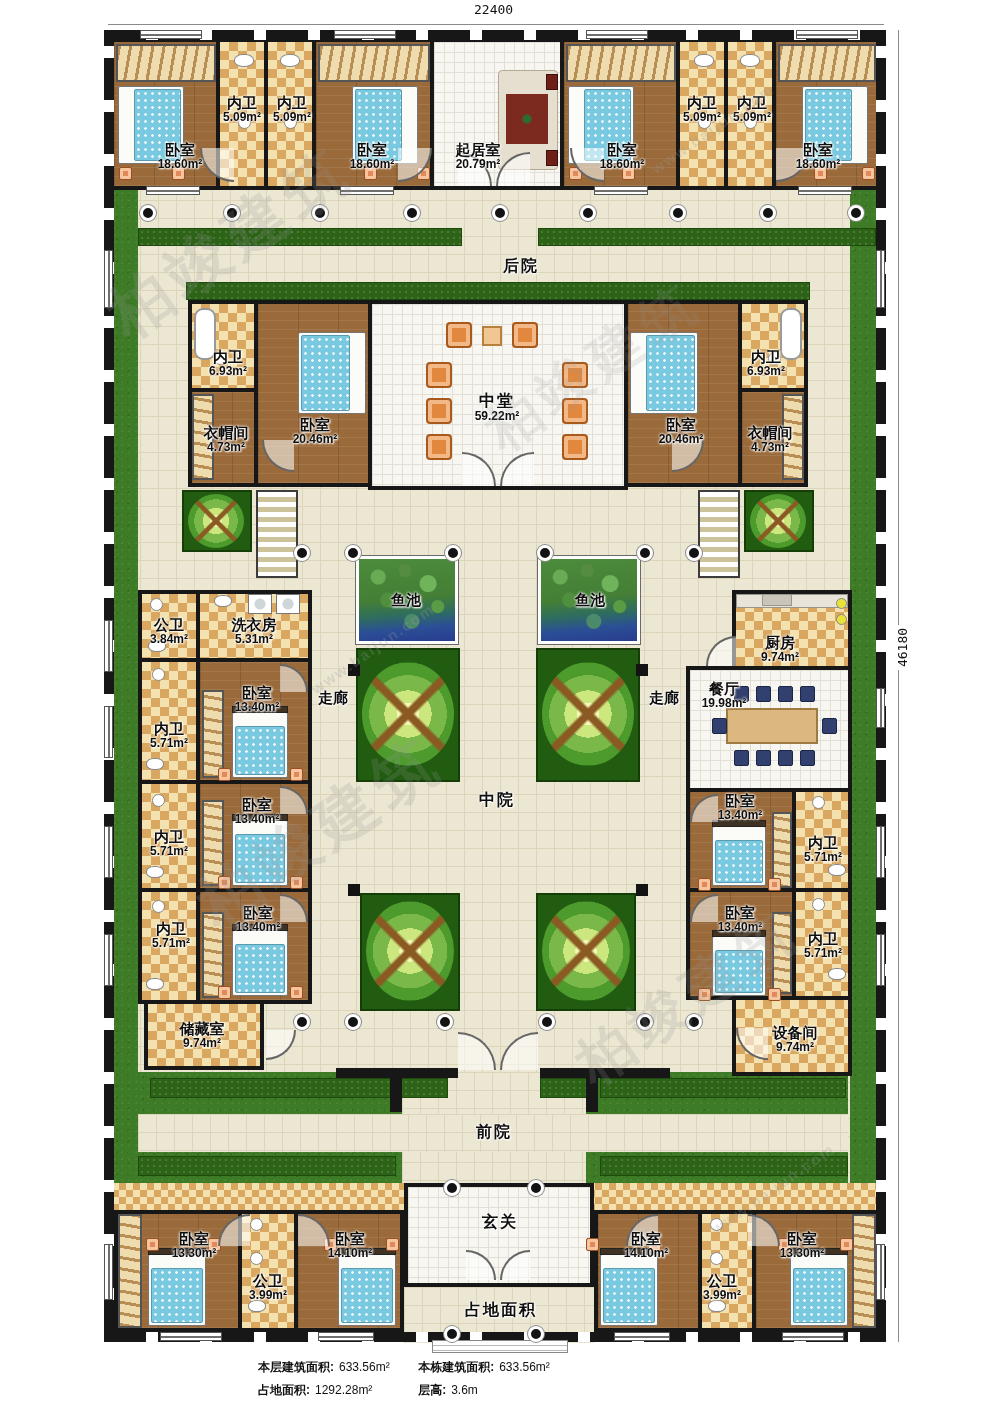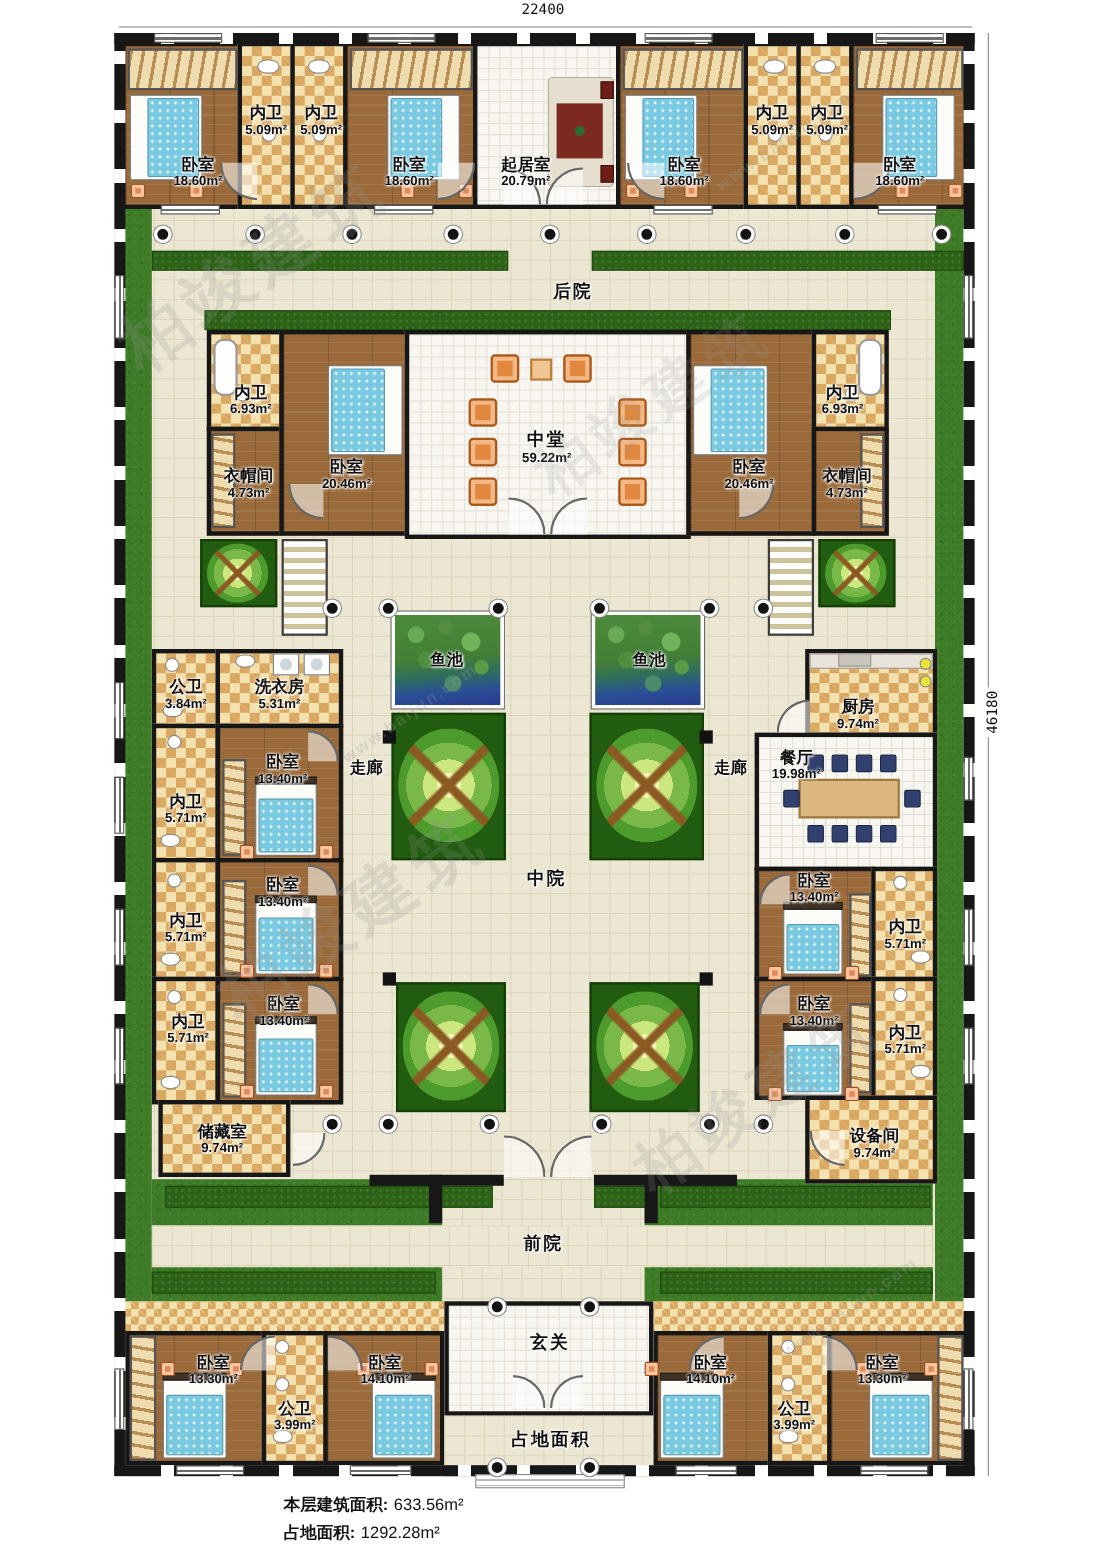--- a/index.html
+++ b/index.html
@@ -68,21 +68,21 @@
   .arc.tr{border-left:none;border-bottom:none;border-radius:0 100% 0 0}
   .arc.bl{border-right:none;border-top:none;border-radius:0 0 0 100%}
   .arc.br{border-left:none;border-top:none;border-radius:0 0 100% 0}
   .steps{background:repeating-linear-gradient(180deg,#fff 0 4px,#b9b9b9 4px 5px);border:1px solid #888;z-index:9}
   .wm{color:rgba(150,150,150,.20);font-weight:bold;transform:rotate(-35deg);letter-spacing:8px;z-index:40;pointer-events:none;font-size:62px}
   .wm2{color:rgba(155,155,155,.26);transform:rotate(-35deg);z-index:40;pointer-events:none;font-size:15px;letter-spacing:2px;font-weight:bold}
   .dim{font-family:"DejaVu Sans Mono","Liberation Mono",monospace;font-size:13px;color:#111;background:#fff;padding:0 3px;z-index:35}
   .dline{background:#8a8a8a;z-index:34}
   .cap-title{position:static;display:inline-block;font-size:31px;font-weight:bold;color:#111;letter-spacing:3px;border-bottom:3px solid #111;box-shadow:0 6px 0 -4px #999;padding:0 4px 4px 2px}
   .cap-scale{position:static;display:inline-block;font-size:27px;font-weight:bold;color:#111;margin-left:12px;letter-spacing:1px}
-  .stat{font-size:15px;color:#111;white-space:nowrap;position:static !important;display:block}
+  .stat{font-size:12px;color:#111;white-space:nowrap;position:static !important;display:block}
   .stat b{margin-right:5px}
 </style>
 </head>
 <body>
 
 <div class="canvas">
 
   <div class="pav" style="left:104px;top:38px;width:782px;height:1300px"></div>
 
   <div class="grass" style="left:112px;top:190px;width:26px;height:996px"></div>
@@ -607,15 +607,19 @@
   <div class="dline" style="left:108px;top:24px;width:776px;height:1px"></div>
   <div class="dim" style="left:471px;top:2px">22400</div>
   <div class="dline" style="left:898px;top:30px;width:1px;height:1312px"></div>
   <div class="dim" style="left:880px;top:640px;transform:rotate(-90deg);transform-origin:center">46180</div>
 
   <div style="left:240px;top:1356px;width:720px;height:56px">
     <div style="position:static;display:inline-block;margin-left:18px;vertical-align:top;padding-top:3px">
       <div class="stat"><b>本层建筑面积:</b><span>633.56m²</span></div>
       <div class="stat" style="margin-top:6px"><b>占地面积:</b><span>1292.28m²</span></div>
     </div>
+    <div style="position:static;display:inline-block;margin-left:24px;vertical-align:top;padding-top:3px">
+      <div class="stat"><b>本栋建筑面积:</b><span>633.56m²</span></div>
+      <div class="stat" style="margin-top:6px"><b>层高:</b><span>3.6m</span></div>
+    </div>
   </div>
 
 </div>
 
 </body></html>

